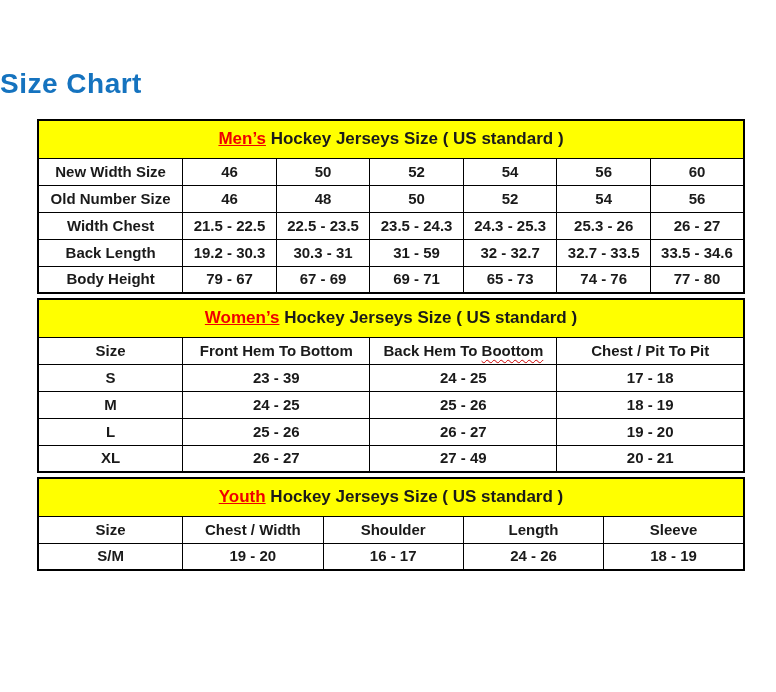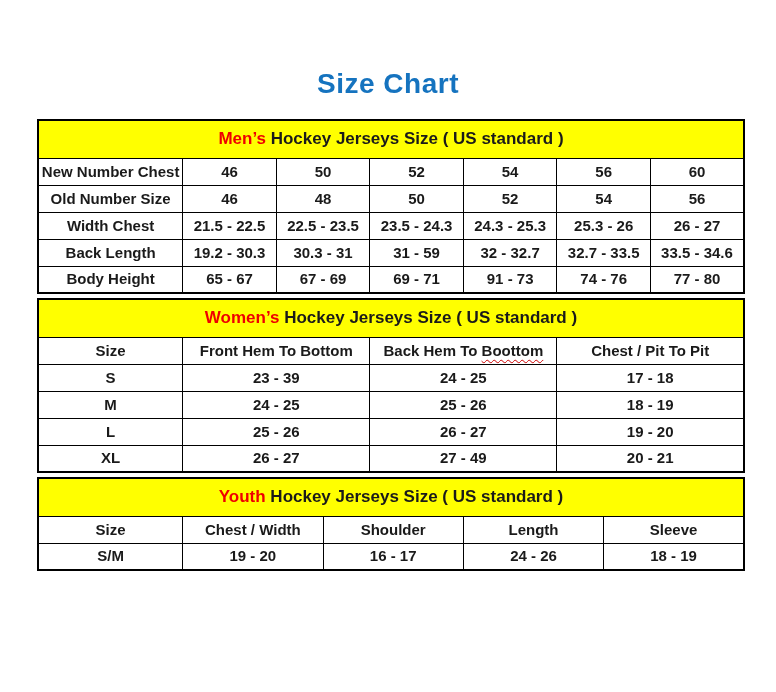--- a/index.html
+++ b/index.html
@@ -13,42 +13,42 @@
   *{margin:0;padding:0;box-sizing:border-box;}
   html,body{background:#fff;}
   body{
     width:776px;height:692px;overflow:hidden;
     font-family:"Liberation Sans", sans-serif;
     color:var(--text-black);
   }
   .canvas{position:relative;width:776px;height:692px;background:#fff;}
   .page-title{
     position:absolute;top:68px;left:0;width:776px;
-    text-align:center;font-size:28px;font-weight:bold;
+    text-align:left;font-size:28px;font-weight:bold;
     color:var(--title-blue);letter-spacing:0.5px;
   }
   .tables-wrap{position:absolute;left:37px;top:119px;width:708px;}
   table.size-table{
     width:100%;border-collapse:collapse;table-layout:fixed;
     border:2px solid var(--border-black);
     margin-bottom:4px;
   }
   table.size-table td{
     border:1px solid var(--border-black);
     text-align:center;vertical-align:middle;
     font-weight:bold;font-size:15px;color:var(--text-black);
     height:27px;line-height:1.05;
     overflow:hidden;white-space:nowrap;
     padding:1px 2px;
   }
   table.size-table td.band{
     background:var(--band-yellow);
     height:38px;font-size:17px;
   }
-  table.size-table td.band .accent{color:var(--accent-red);}
+  table.size-table td.band .accent{color:var(--accent-red);text-decoration:underline;}
   .squiggle{
     text-decoration-line:underline;
     text-decoration-style:wavy;
     text-decoration-color:var(--squiggle-red);
     text-decoration-thickness:1px;
     text-underline-offset:3px;
   }
 </style>
 </head>
 <body>
@@ -64,21 +64,21 @@
           <col>
           <col>
           <col>
           <col>
         </colgroup>
         <tbody>
           <tr>
             <td colspan="7" class="band"><span class="accent">Men’s</span><span> Hockey Jerseys Size ( US standard )</span></td>
           </tr>
           <tr>
-            <td>New Number Chest</td>
+            <td>New Width Size</td>
             <td>46</td>
             <td>50</td>
             <td>52</td>
             <td>54</td>
             <td>56</td>
             <td>60</td>
           </tr>
           <tr>
             <td>Old Number Size</td>
             <td>46</td>
@@ -101,24 +101,24 @@
             <td>Back Length</td>
             <td>19.2 - 30.3</td>
             <td>30.3 - 31</td>
             <td>31 - 59</td>
             <td>32 - 32.7</td>
             <td>32.7 - 33.5</td>
             <td>33.5 - 34.6</td>
           </tr>
           <tr>
             <td>Body Height</td>
-            <td>65 - 67</td>
+            <td>79 - 67</td>
             <td>67 - 69</td>
             <td>69 - 71</td>
-            <td>91 - 73</td>
+            <td>65 - 73</td>
             <td>74 - 76</td>
             <td>77 - 80</td>
           </tr>
         </tbody>
       </table>
       <table class="size-table">
         <colgroup>
           <col style="width: 20.5%;">
           <col>
           <col>

